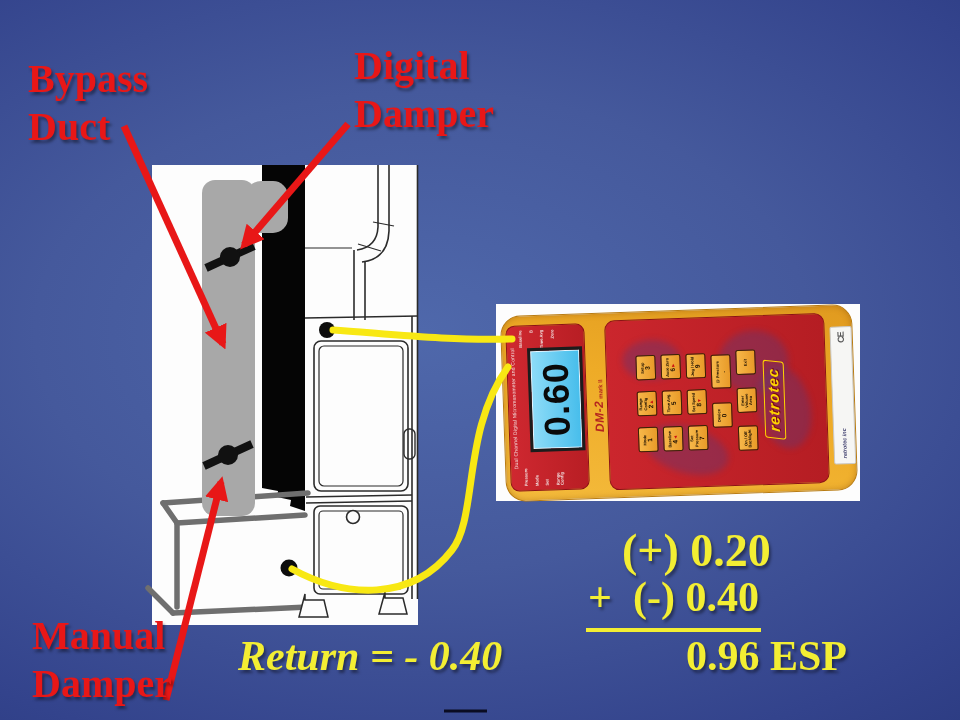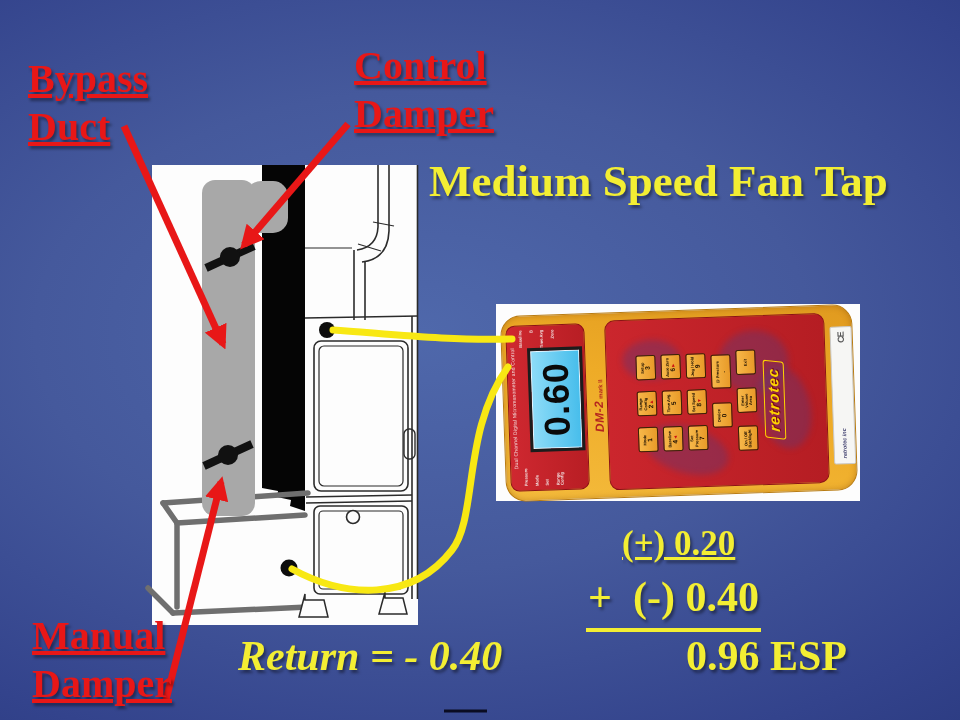--- a/index.html
+++ b/index.html
@@ -6,29 +6,29 @@
   .slide{
     position:relative;width:960px;height:720px;overflow:hidden;
     background:radial-gradient(ellipse 115% 95% at 44% 46%, #4f68ab 0%, #45599c 35%, #33438c 65%, #1f2e6f 100%);
     font-family:"Liberation Serif","DejaVu Serif",serif;
   }
   .layer{position:absolute;left:0;top:0;width:960px;height:720px;}
   svg.layer{pointer-events:none;}
   
   .ann{position:absolute;font-weight:bold;white-space:pre-line;line-height:1.2;
        text-shadow:2px 3px 3px rgba(0,0,0,.40);}
-  .t-red{color:#e81717;text-decoration:underline;}
+  .t-red{color:#e81717;}
   .t-yellow{color:#f3ee33;}
   #ann-bypass{left:28px;top:55px;font-size:40px;}
   #ann-control{left:354px;top:42px;font-size:40px;}
   #ann-manual{left:32px;top:612px;font-size:40px;}
   #ann-fantap{left:429px;top:154px;font-size:45px;white-space:nowrap;}
   #ann-supply{left:422px;top:248px;font-size:42px;white-space:nowrap;}
   #ann-return{left:238px;top:631px;font-size:42px;white-space:nowrap;font-style:italic;}
-  #ann-calc1{left:622px;top:523px;font-size:35px;white-space:pre;text-decoration:underline;}
+  #ann-calc1{left:622px;top:523px;font-size:46px;white-space:pre;}
   #ann-calc2{left:586px;top:576px;font-size:42px;white-space:pre;line-height:1.0;
              border-bottom:4px solid #f3ee33;padding:0 2px 10px 2px;}
   #ann-calc3{left:686px;top:631px;font-size:42px;white-space:nowrap;}
   
   #device{position:absolute;left:584px;top:225px;width:190px;height:356px;
           transform:rotate(-92deg);transform-origin:50% 50%;
           font-family:"Liberation Sans","DejaVu Sans",sans-serif;}
   #device *{box-sizing:border-box;}
   .dev-body{position:absolute;left:2px;top:2px;right:2px;bottom:2px;border-radius:20px;
             background:linear-gradient(105deg,#f4bb3c 0%,#eeab27 55%,#e09a1f 100%);
@@ -266,22 +266,21 @@
 
     <line x1="124" y1="126" x2="223" y2="344" stroke="#e81717" stroke-width="7" marker-end="url(#ah)"></line>
     <line x1="348" y1="124" x2="244" y2="245" stroke="#e81717" stroke-width="7" marker-end="url(#ah)"></line>
     <line x1="166" y1="700" x2="221" y2="482" stroke="#e81717" stroke-width="7" marker-end="url(#ah)"></line>
 
     <path d="M444 711 H487" stroke="#0a0c22" stroke-width="3"></path>
   </svg>
 
   <div class="ann t-red" id="ann-bypass">Bypass
 Duct</div>
-  <div class="ann t-red" id="ann-control">Control
+  <div class="ann t-red" id="ann-control">Digital
 Damper</div>
   <div class="ann t-red" id="ann-manual">Manual
 Damper</div>
-  <div class="ann t-yellow" id="ann-fantap">Medium Speed Fan Tap</div>
   <div class="ann t-yellow" id="ann-return">Return = - 0.40</div>
   <div class="ann t-yellow" id="ann-calc1">(+) 0.20</div>
   <div class="ann t-yellow" id="ann-calc2">+  (-) 0.40</div>
   <div class="ann t-yellow" id="ann-calc3">0.96 ESP</div>
 </div>
 
 </body></html>

